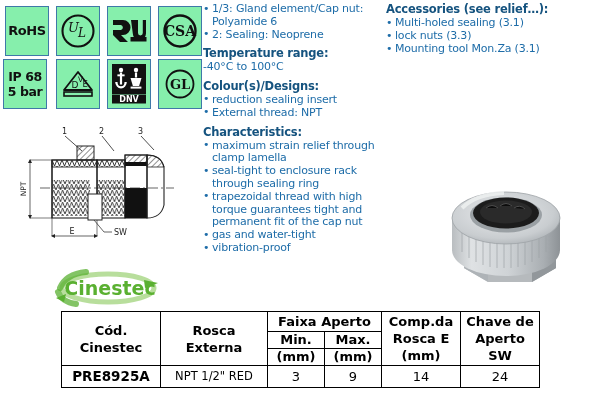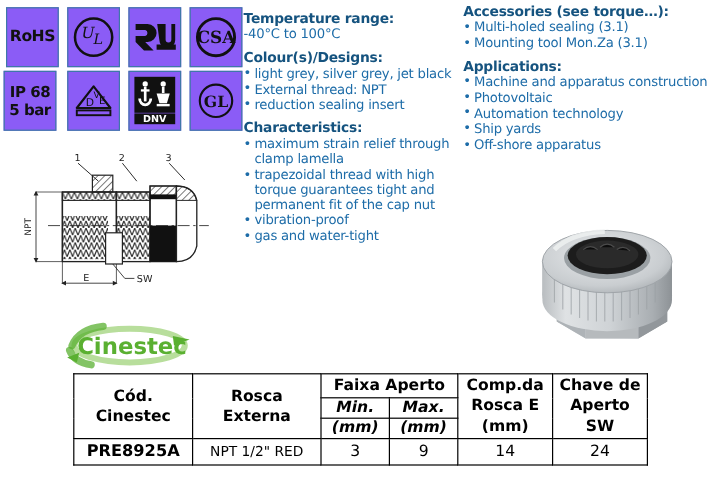--- a/index.html
+++ b/index.html
@@ -11,21 +11,21 @@
     position:relative;
     color:#1d6ca8;
   }
   #page{position:relative;width:600px;height:412px;}
 
   
   .certs{position:absolute;left:3px;top:4px;width:196px;height:112px;}
   .cert{
     position:absolute;
     width:44px;height:50px;
-    background:#8b5cf6;
+    background:#86efac;
     border:1.5px solid #3f78a8;
     box-sizing:border-box;
     display:flex;align-items:center;justify-content:center;
     color:#111;
   }
   .cert.c0{left:2px;top:2px;}
   .cert.c1{left:53px;top:2px;}
   .cert.c2{left:104px;top:2px;}
   .cert.c3{left:155px;top:2px;}
   .cert.c4{left:0;top:55px;}
@@ -106,21 +106,21 @@
     text-align:center;
     vertical-align:middle;
     color:#000;
     padding:0;
   }
   table.spec th{
     font-weight:bold;
     font-size:13px;
     line-height:16px;
   }
-  .hdr-sub{font-weight:bold;font-size:13px;line-height:16px;font-style:italic;}
+  .hdr-sub{font-weight:bold;font-size:13px;line-height:16px;}
   .span-head{font-weight:bold;font-size:13px;line-height:18px;height:19px;}
   td.cell{font-size:13px;line-height:19px;height:21px;font-weight:normal;}
   td.cell.code{font-weight:bold;font-size:13.5px;}
   td.cell.thread{font-size:11.5px;}
   .two-line{line-height:17px;}
 </style>
 </head>
 <body>
 
 <div id="page">
@@ -285,67 +285,65 @@
       <path d="M6 24 q4 10 18 12" fill="none" stroke="#5ab031" stroke-width="6" stroke-linecap="round" opacity="0.75"></path>
       <path d="M4 30 l10 -4 l-2 8 z" fill="#5ab031"></path>
       <path d="M92 12 l14 3 l-13 5 z" fill="#5ab031"></path>
       <text x="58" y="27" font-family="DejaVu Sans, sans-serif" font-size="19" font-weight="bold" fill="#5ab031" text-anchor="middle">Cinestec</text>
     </svg>
   </div>
 
   <div class="col col-mid">
 
     <div class="sec">
+      <ul class="sec-list">
+        <li>
+          <span>1/3: Gland element/Cap nut:</span>
+          <span class="ind">Polyamide 6</span>
+        </li>
+        <li>2: Sealing: Neoprene</li>
+      </ul>
     </div>
 
     <div class="sec">
       <div class="sec-h">Temperature range:</div>
       <p class="sec-p">-40°C to 100°C</p>
     </div>
 
     <div class="sec">
       <div class="sec-h">Colour(s)/Designs:</div>
       <ul class="sec-list">
-        <li>light grey, silver grey, jet black</li>
+        <li>reduction sealing insert</li>
         <li>External thread: NPT</li>
-        <li>reduction sealing insert</li>
       </ul>
     </div>
 
     <div class="sec">
       <div class="sec-h">Characteristics:</div>
       <ul class="sec-list">
         <li>maximum strain relief through clamp lamella</li>
+        <li>seal-tight to enclosure rack through sealing ring</li>
         <li>trapezoidal thread with high torque guarantees tight and permanent fit of the cap nut</li>
+        <li>gas and water-tight</li>
         <li>vibration-proof</li>
-        <li>gas and water-tight</li>
       </ul>
     </div>
   </div>
 
   <div class="col col-right">
 
     <div class="sec">
-      <div class="sec-h">Accessories (see torque…):</div>
+      <div class="sec-h">Accessories (see relief…):</div>
       <ul class="sec-list">
         <li>Multi-holed sealing (3.1)</li>
+        <li>lock nuts (3.3)</li>
         <li>Mounting tool Mon.Za (3.1)</li>
       </ul>
     </div>
 
-    <div class="sec">
-      <div class="sec-h">Applications:</div>
-      <ul class="sec-list">
-        <li>Machine and apparatus construction</li>
-        <li>Photovoltaic</li>
-        <li>Automation technology</li>
-        <li>Ship yards</li>
-        <li>Off-shore apparatus</li>
-      </ul>
-    </div>
   </div>
 
   <div class="photo">
     <svg width="152" height="128" viewBox="0 0 152 128">
       <defs>
         <linearGradient id="gbody" x1="0" y1="0" x2="1" y2="0">
           <stop offset="0%" stop-color="#b9bdc0"></stop>
           <stop offset="18%" stop-color="#dfe2e4"></stop>
           <stop offset="52%" stop-color="#cfd3d6"></stop>
           <stop offset="85%" stop-color="#a9aeb2"></stop>

